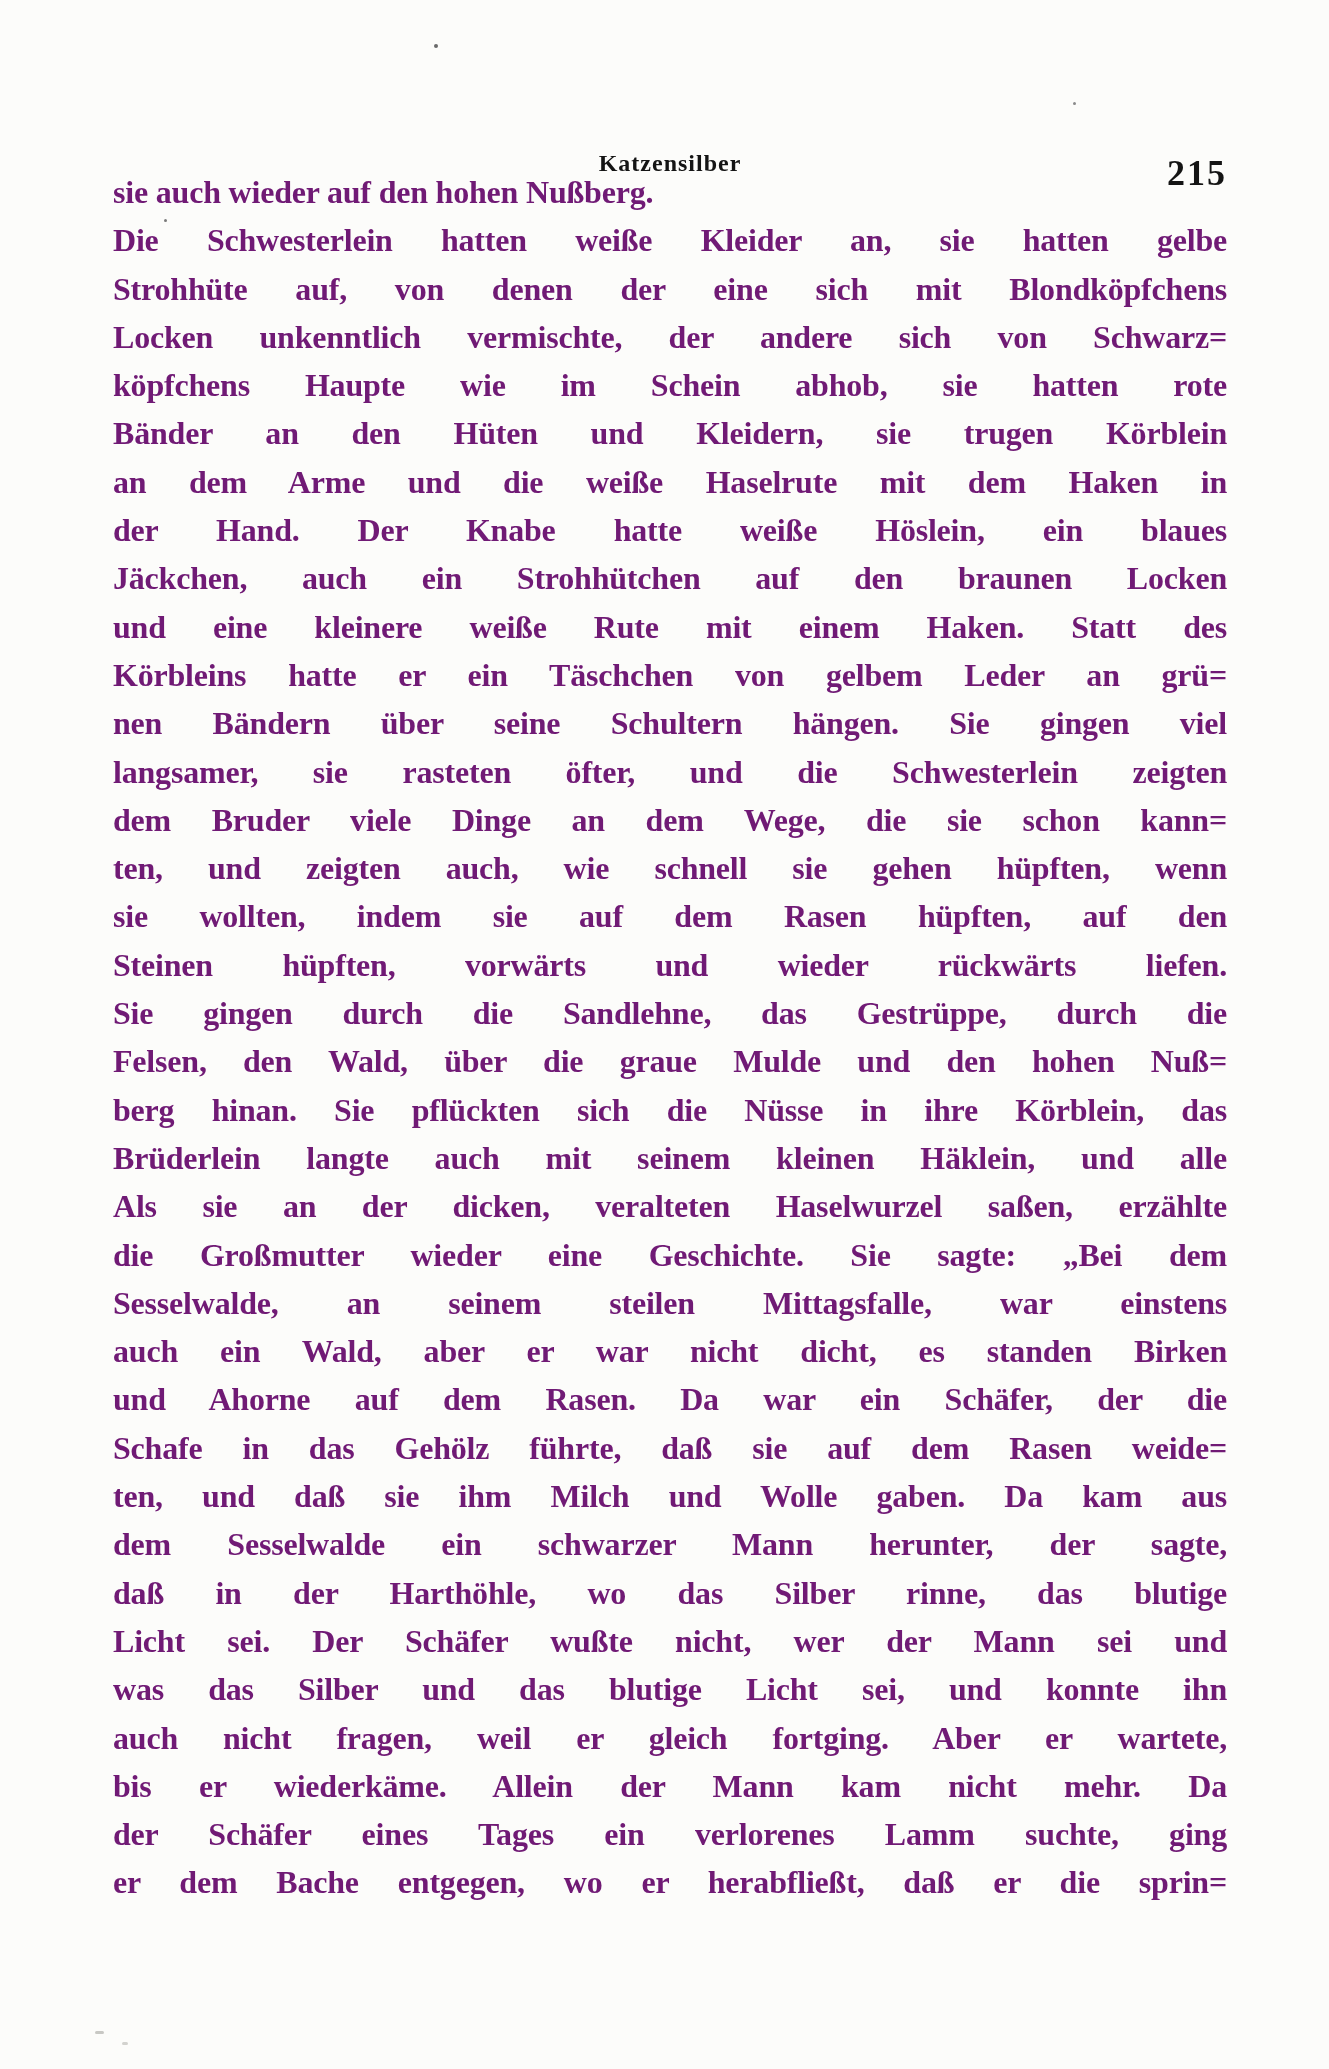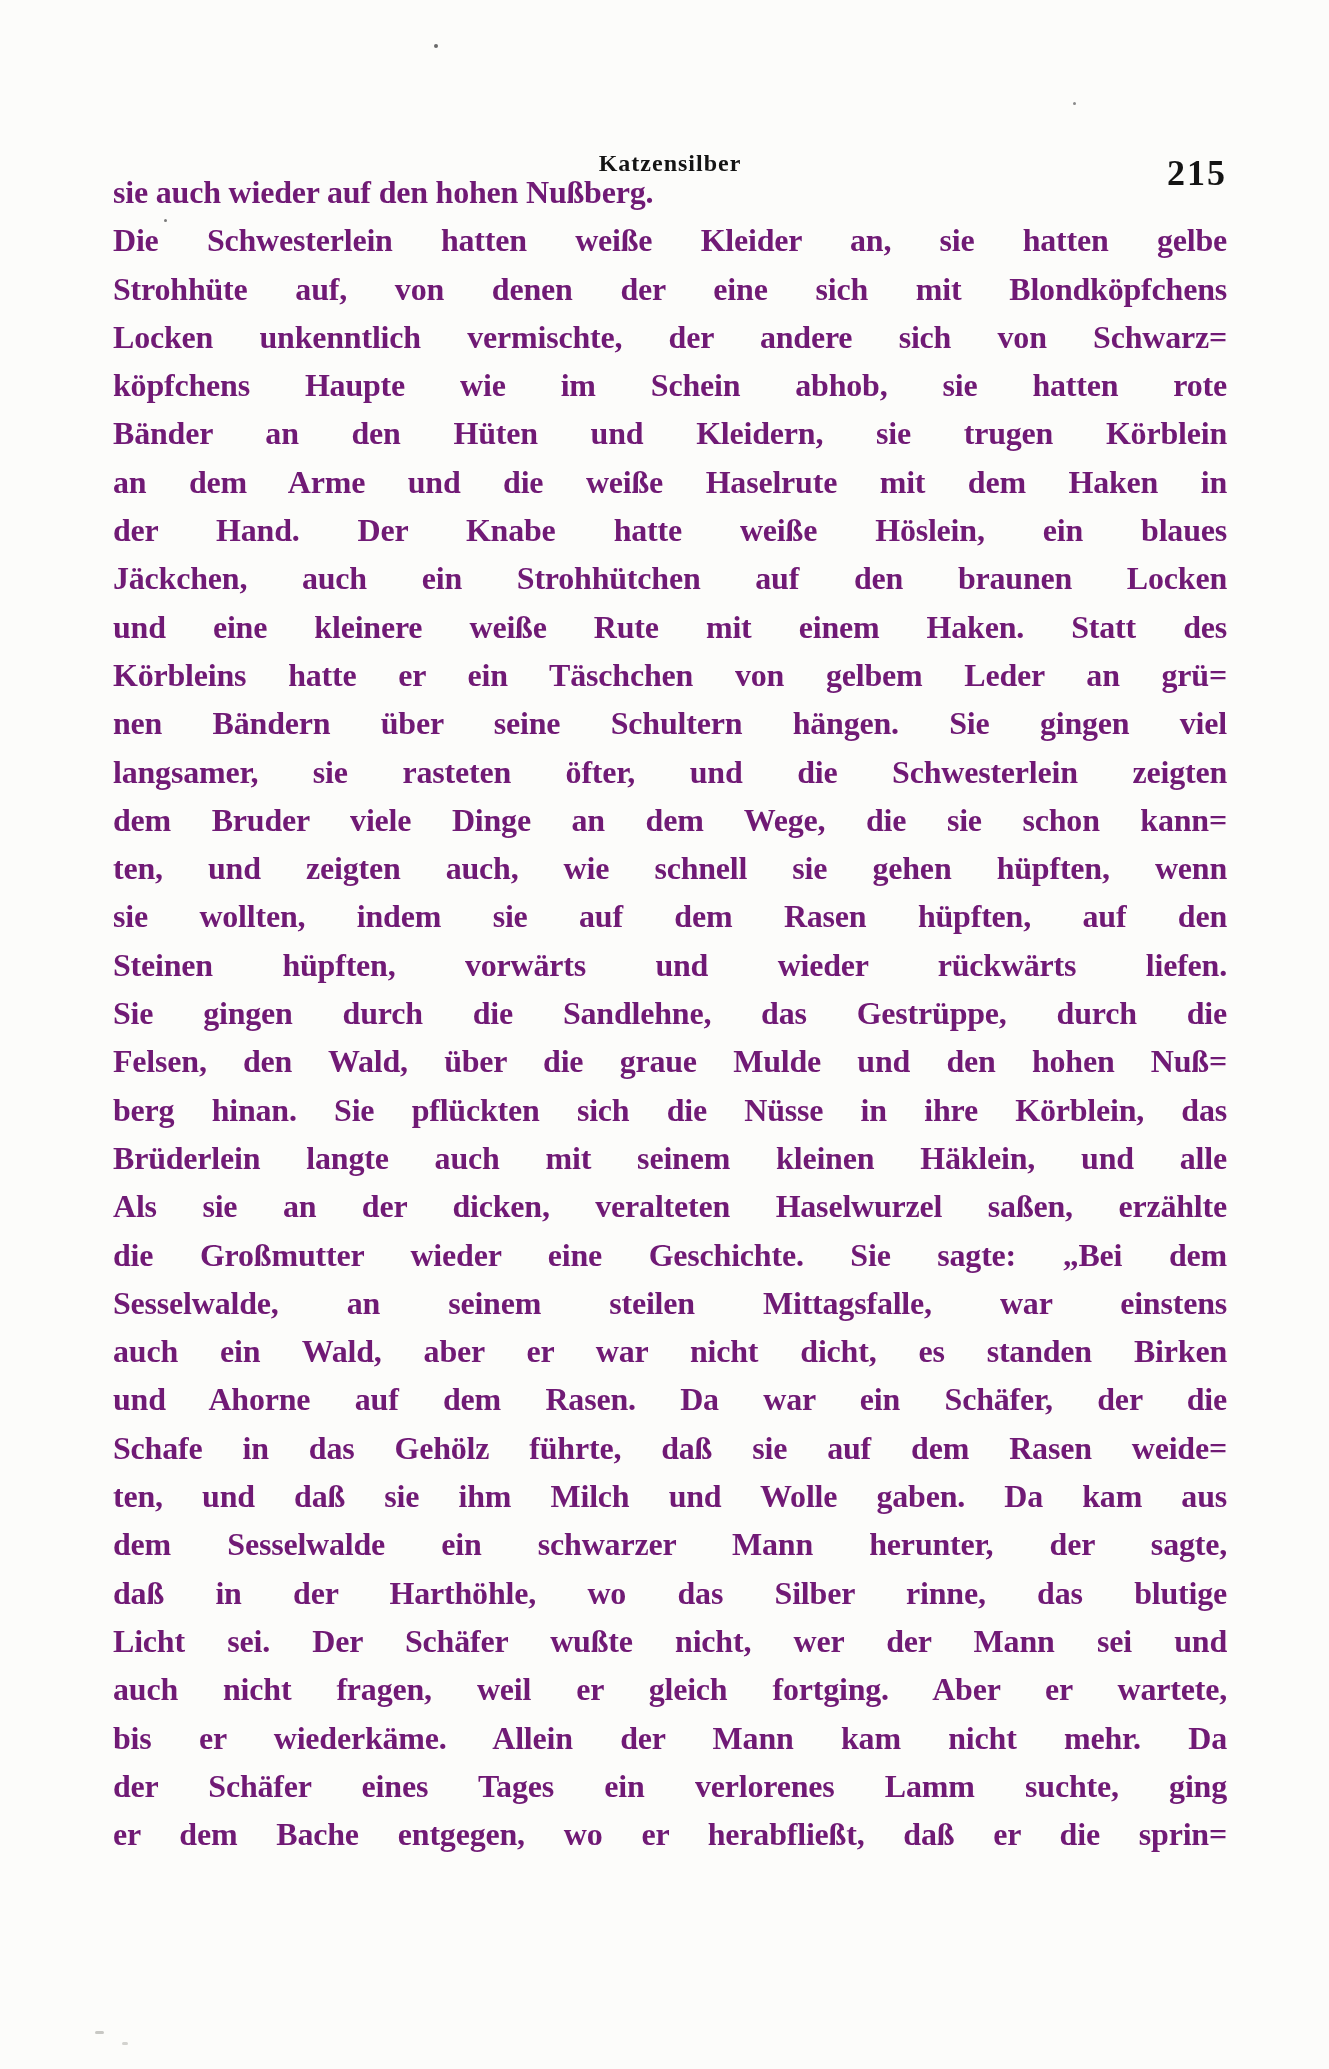--- a/index.html
+++ b/index.html
@@ -98,20 +98,21 @@
       <div class="text-line">Als sie an der dicken, veralteten Haselwurzel saßen, erzählte</div>
       <div class="text-line">die Großmutter wieder eine Geschichte. Sie sagte: „Bei dem</div>
       <div class="text-line">Sesselwalde, an seinem steilen Mittagsfalle, war einstens</div>
       <div class="text-line">auch ein Wald, aber er war nicht dicht, es standen Birken</div>
       <div class="text-line">und Ahorne auf dem Rasen. Da war ein Schäfer, der die</div>
       <div class="text-line">Schafe in das Gehölz führte, daß sie auf dem Rasen weide=</div>
       <div class="text-line">ten, und daß sie ihm Milch und Wolle gaben. Da kam aus</div>
       <div class="text-line">dem Sesselwalde ein schwarzer Mann herunter, der sagte,</div>
       <div class="text-line">daß in der Harthöhle, wo das Silber rinne, das blutige</div>
       <div class="text-line">Licht sei. Der Schäfer wußte nicht, wer der Mann sei  und</div>
+      <div class="text-line">was das Silber und das blutige Licht sei, und konnte ihn</div>
       <div class="text-line">auch nicht fragen, weil er gleich fortging.  Aber er wartete,</div>
       <div class="text-line">bis er wiederkäme.  Allein der Mann kam nicht mehr.  Da</div>
       <div class="text-line">der Schäfer eines Tages ein verlorenes Lamm suchte, ging</div>
       <div class="text-line">er dem Bache entgegen, wo er herabfließt, daß er die sprin=</div>
     </div>
 
   <span class="speck" style="left:434px; top:44px; width:4px; height:4px; background:#6a6a6a;"></span>
   <span class="speck" style="left:164px; top:219px; width:3px; height:3px; background:#7a7a7a;"></span>
   <span class="speck" style="left:1073px; top:102px; width:3px; height:3px; background:#8a8a8a;"></span>
   <span class="speck" style="left:95px; top:2031px; width:9px; height:3px; background:#c8c8c4; border-radius:2px;"></span>

